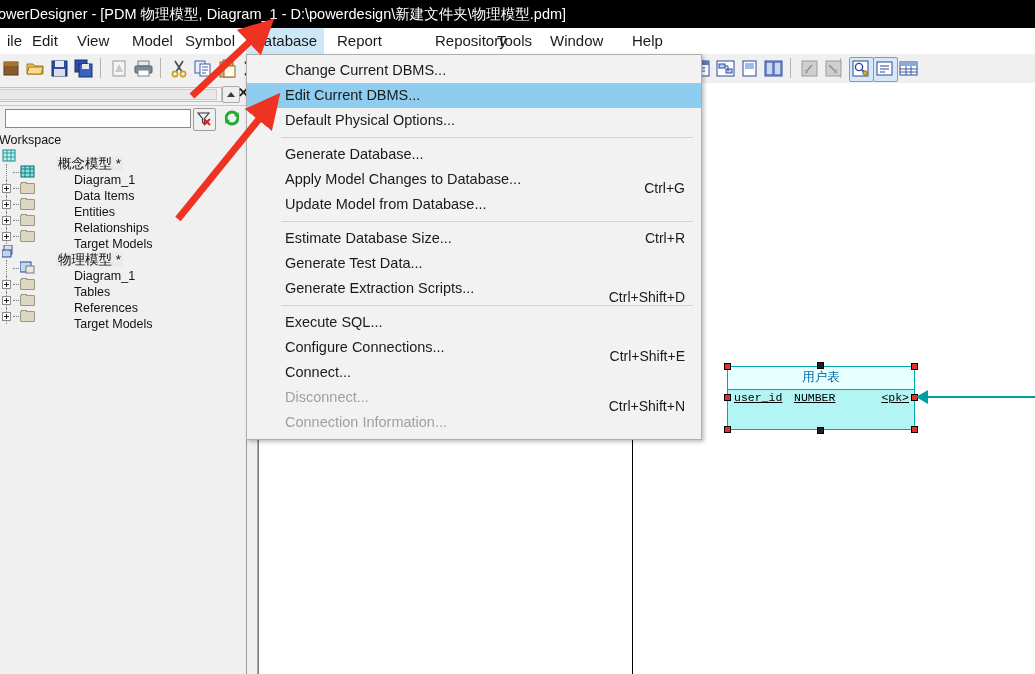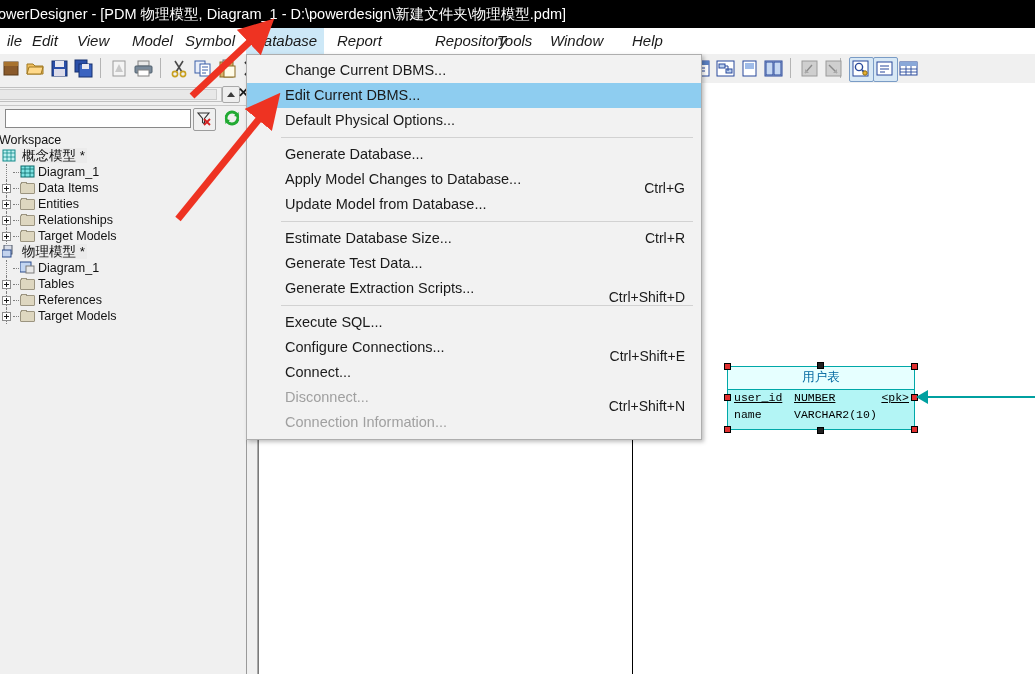--- a/index.html
+++ b/index.html
@@ -31,21 +31,20 @@
   }
   .titlebar span { margin-left: -2px; }
 
   
   .menubar {
     position: absolute;
     left: 0; top: 28px;
     width: 892px; height: 26px;
     background: #ffffff;
     border-bottom: 1px solid #e0e0e0;
-    font-style: italic;
   }
   .menu-item {
     position: absolute;
     top: 0;
     height: 26px;
     line-height: 26px;
     font-size: 15px;
     color: #1a1a1a;
     padding: 0 7px;
     white-space: nowrap;
@@ -228,22 +227,23 @@
     width: 1px; height: 16px;
     border-left: 1px dotted #808080;
   }
   .tn-icon {
     position: absolute;
     top: 1px;
     width: 15px; height: 13px;
   }
   .tn-label {
     position: absolute;
-    top: 0;
+    top: 8px;
     white-space: nowrap;
+    margin-left: 36px;
   }
   .tn-label.bold { font-weight: normal; }
   .model-label {
     background: #ebebeb;
     padding: 0 2px;
   }
   
   .folder {
     position: absolute;
     left: 0; top: 2px;
@@ -665,24 +665,20 @@
     </div>
   </div>
 
   <div class="tbl-symbol">
     <div class="tbl-header">用户表</div>
     <div class="tbl-body" id="tblbody">
         <div class="tbl-row">
           <span class="tbl-col-name u">user_id</span>
           <span class="tbl-col-type u">NUMBER</span>
           <span class="tbl-col-key u">&lt;pk&gt;</span>
-        </div>
-        <div class="tbl-row">
-          <span class="tbl-col-name">name</span>
-          <span class="tbl-col-type">VARCHAR2(10)</span>
         </div>
       </div>
   </div>
 
   <div class="handle" style="left:724px; top:363px;"></div>
   <div class="handle dark" style="left:817px; top:362px;"></div>
   <div class="handle" style="left:911px; top:363px;"></div>
   <div class="handle" style="left:724px; top:394px;"></div>
   <div class="handle" style="left:911px; top:394px;"></div>
   <div class="handle" style="left:724px; top:426px;"></div>

